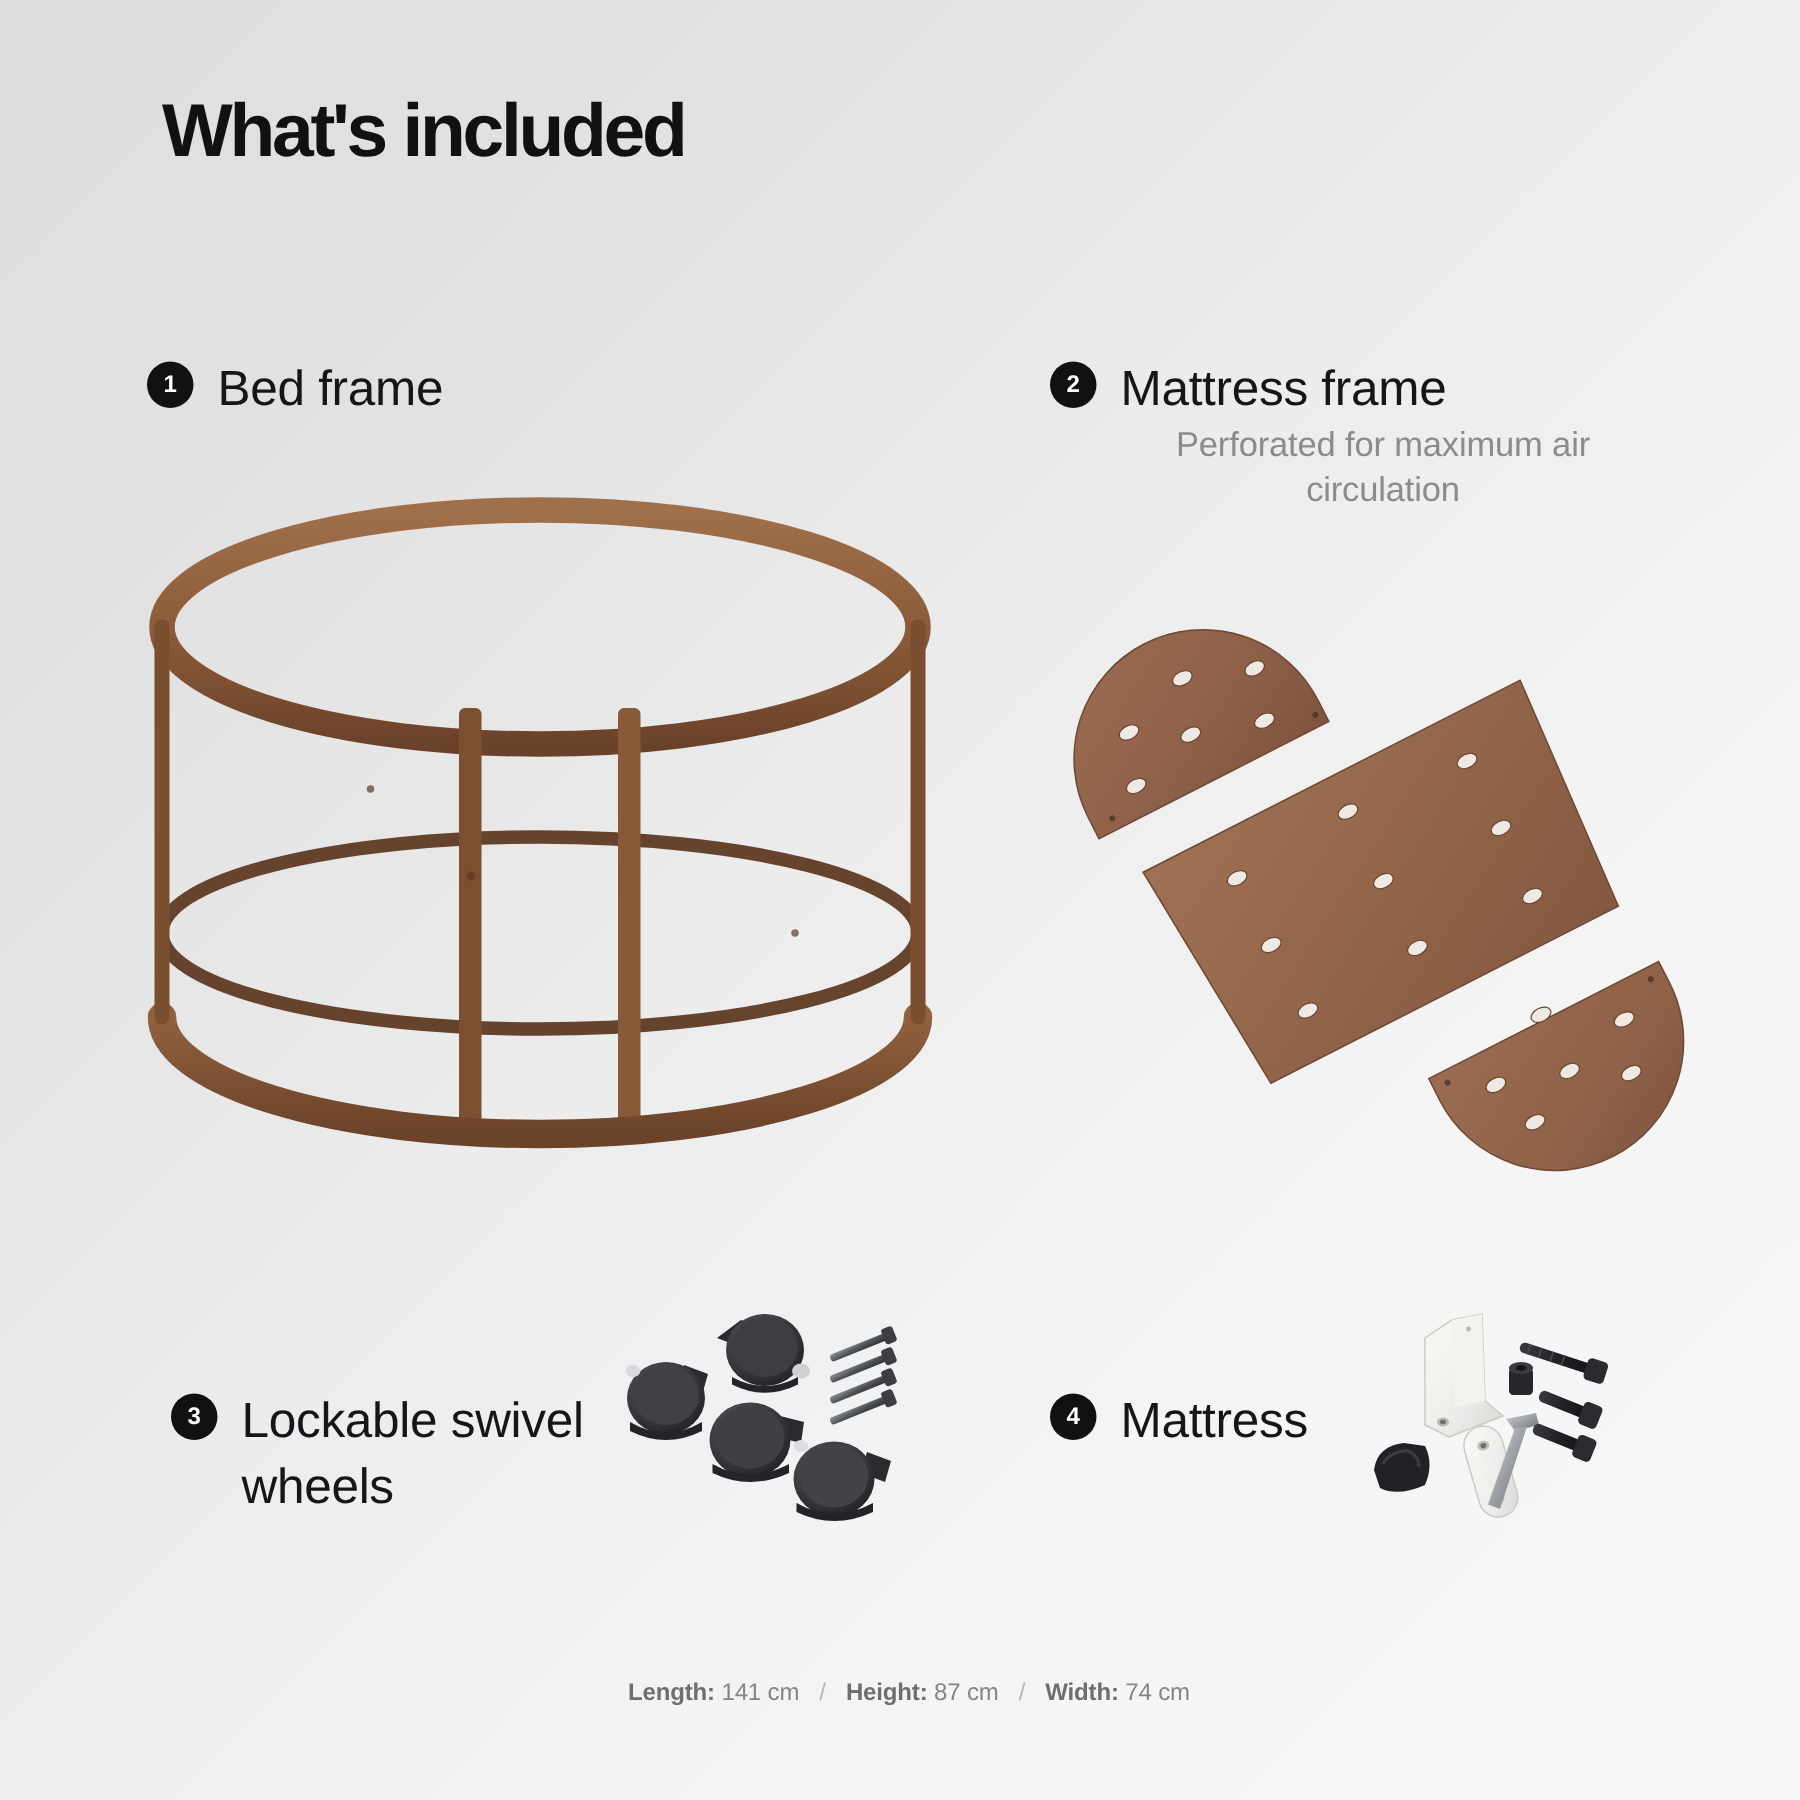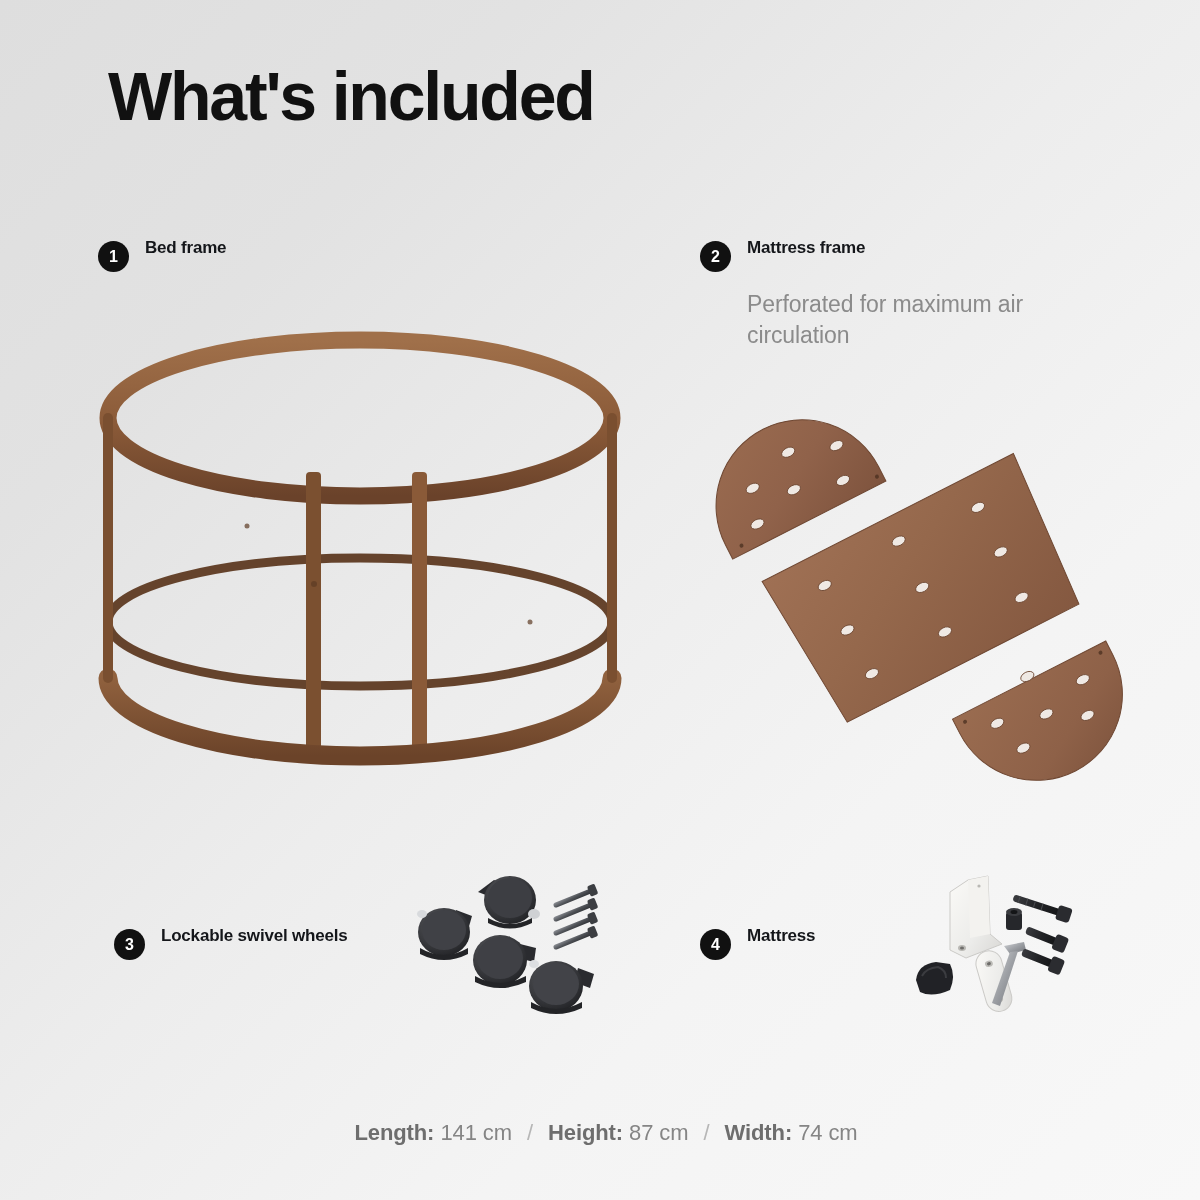--- a/index.html
+++ b/index.html
@@ -20,21 +20,21 @@
     background:
       linear-gradient(135deg, #dedede 0%, #e2e2e2 22%, #ededed 48%, #f4f4f4 70%, #f8f8f8 100%);
     overflow: hidden;
   }
 
   
   #title {
     position: absolute;
     left: 108px;
     top: 62px;
-    font-size: 68px;
+    font-size: 50px;
     font-weight: 800;
     letter-spacing: -2.2px;
     color: #111111;
     line-height: 1;
     white-space: nowrap;
   }
 
   
   .item {
     position: absolute;
@@ -53,36 +53,37 @@
     color: #ffffff;
     font-size: 16px;
     font-weight: 700;
     display: flex;
     align-items: center;
     justify-content: center;
     margin-top: 4px;
     line-height: 1;
   }
   .label {
-    font-size: 17px;
-    font-weight: 700;
+    font-size: 33px;
+    font-weight: 400;
     color: #14161a;
     line-height: 1.33;
     letter-spacing: -0.2px;
     max-width: 290px;
   }
   .sub {
     font-size: 23px;
     font-weight: 400;
     color: #8b8b8b;
     line-height: 1.33;
     letter-spacing: -0.1px;
-    margin-top: 17px;
+    margin-top: 0;
     margin-left: 47px;
     max-width: 350px;
+    text-align: center;
   }
 
   #item1 { left: 98px;  top: 237px; }
   #item2 { left: 700px; top: 237px; }
   #item3 { left: 114px; top: 925px; }
   #item4 { left: 700px; top: 925px; }
 
   
   .art { position: absolute; }
   #art-bedframe    { left: 60px;  top: 322px; }
@@ -90,21 +91,21 @@
   #art-wheels      { left: 408px; top: 862px; }
   #art-hardware    { left: 906px; top: 872px; }
 
   
   #dims {
     position: absolute;
     left: 0;
     right: 0;
     top: 1120px;
     text-align: center;
-    font-size: 22px;
+    font-size: 16px;
     color: #7d7d7d;
     letter-spacing: -0.1px;
     white-space: nowrap;
     padding-left: 12px;
   }
   #dims .k { font-weight: 700; color: #6e6e6e; }
   #dims .v { font-weight: 400; color: #858585; }
   #dims .sep { color: #b6b6b6; padding: 0 9px; font-weight: 400; }
 </style>
 </head>

